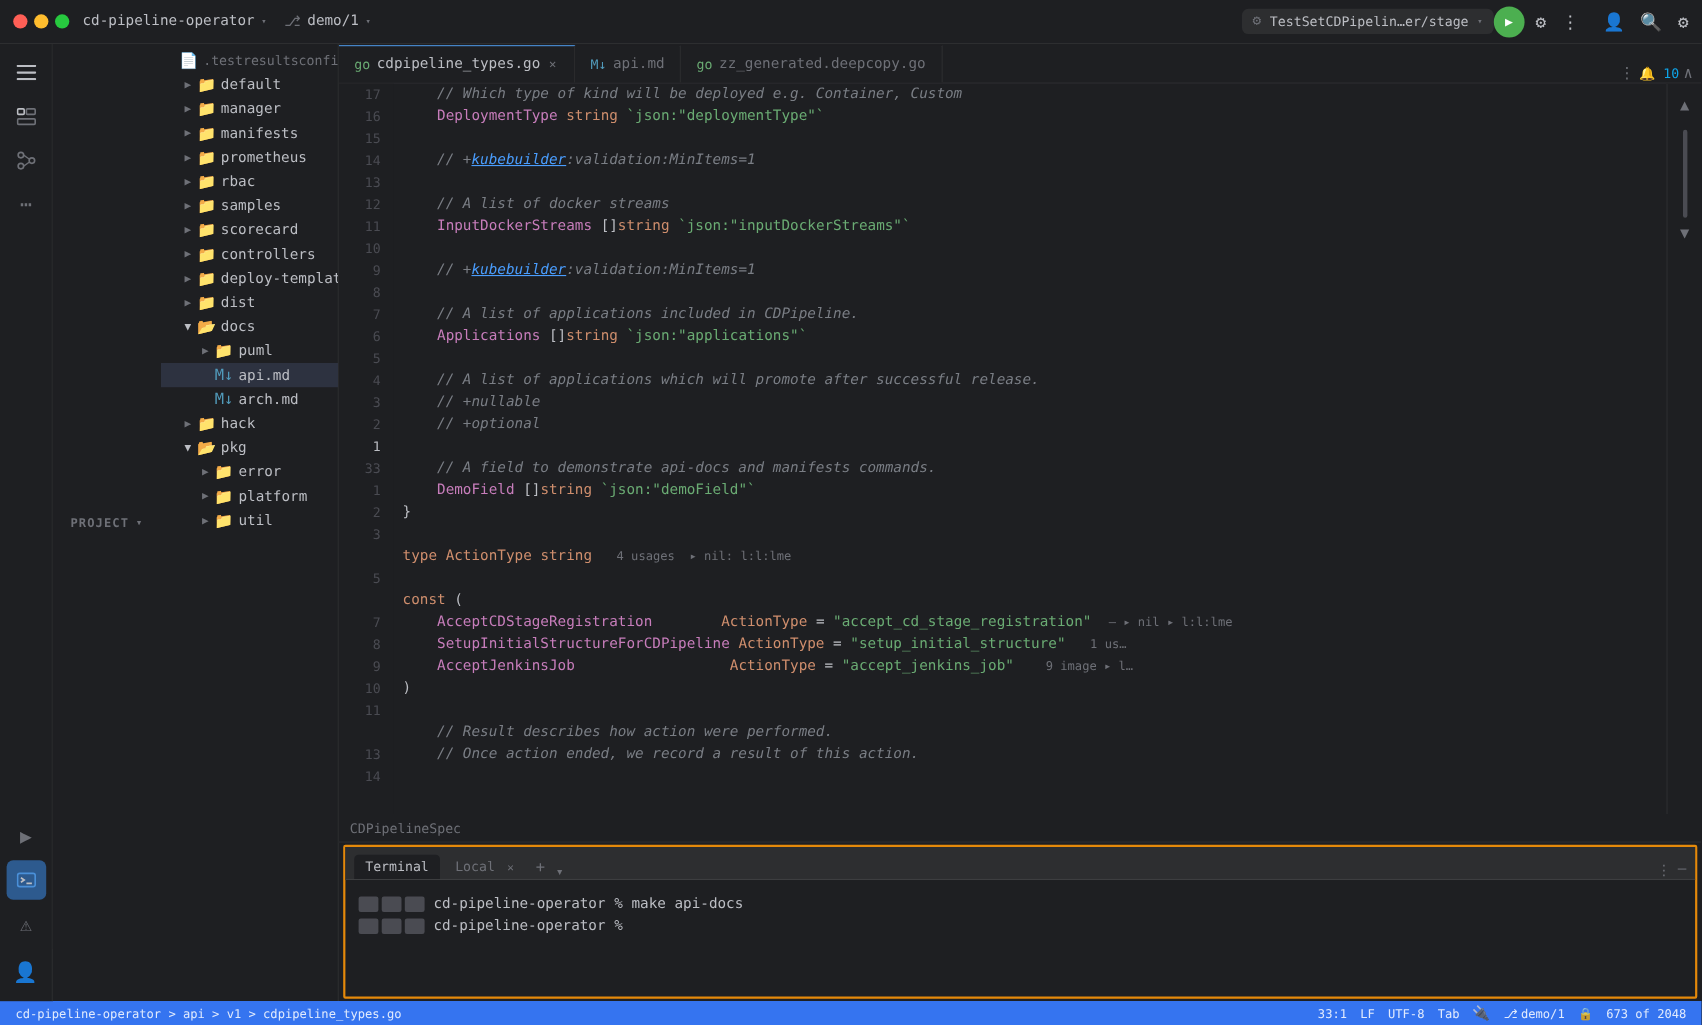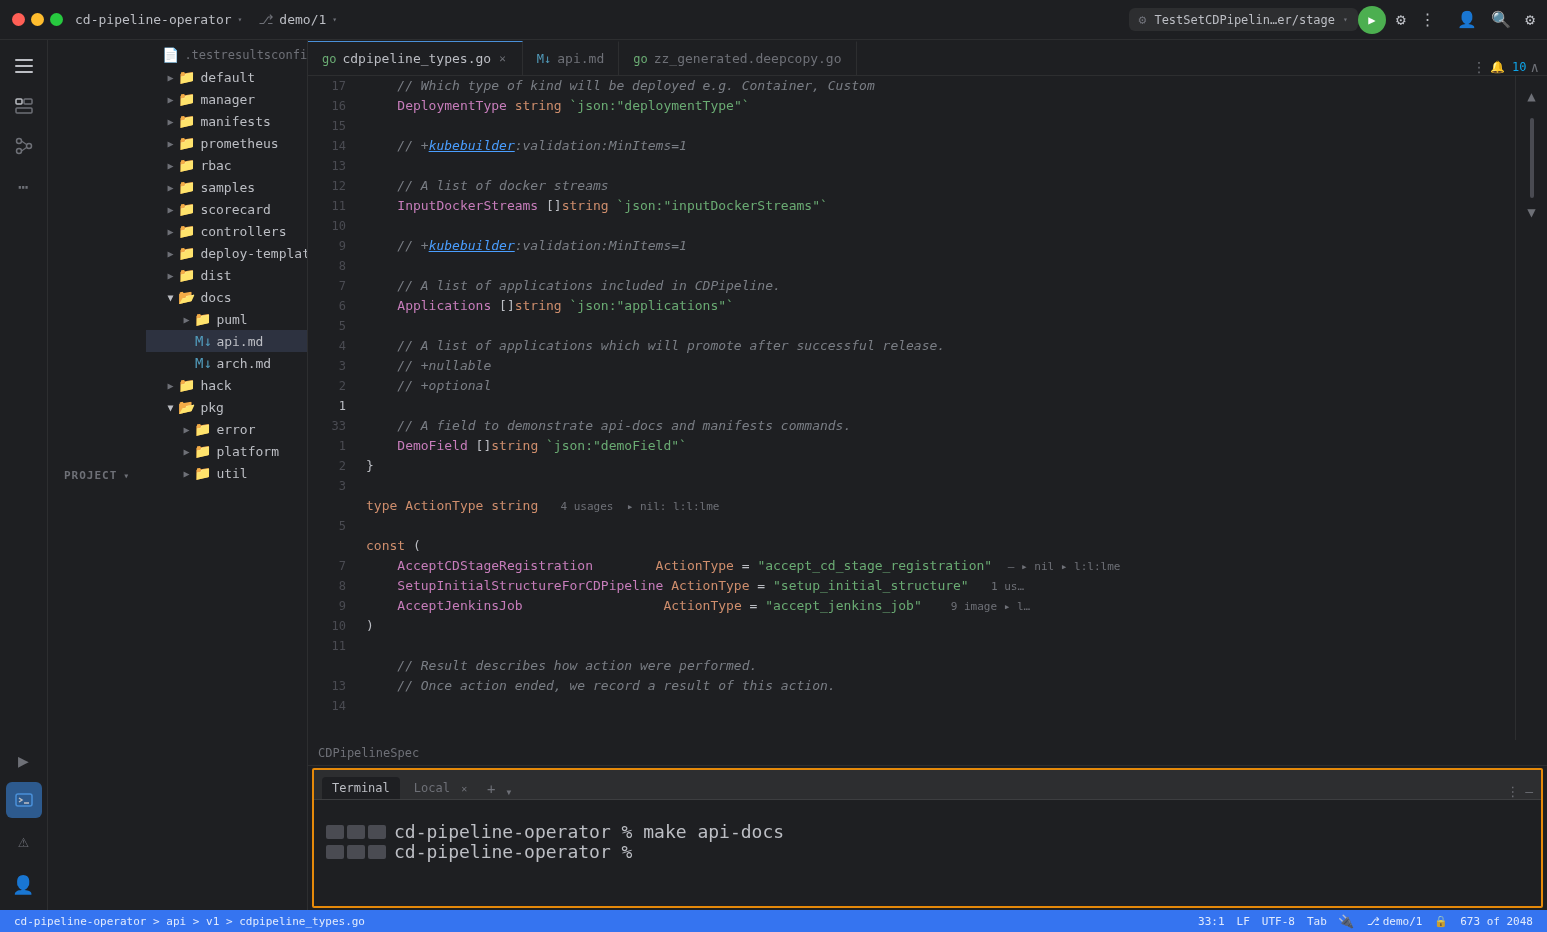--- a/index.html
+++ b/index.html
@@ -362,22 +362,22 @@
     }
     .terminal-spacer { flex: 1; }
     .terminal-actions {
       display: flex;
       gap: 6px;
       color: #6e7077;
       font-size: 13px;
     }
     .terminal-content {
       flex: 1;
-      padding: 22px 12px;
-      font-size: 18px;
+      padding: 12px 12px;
+      font-size: 13px;
       overflow: hidden;
     }
     .term-line {
       height: 20px;
       line-height: 20px;
       white-space: pre;
       color: #bcbec4;
       display: flex;
       align-items: center;
       gap: 8px;

